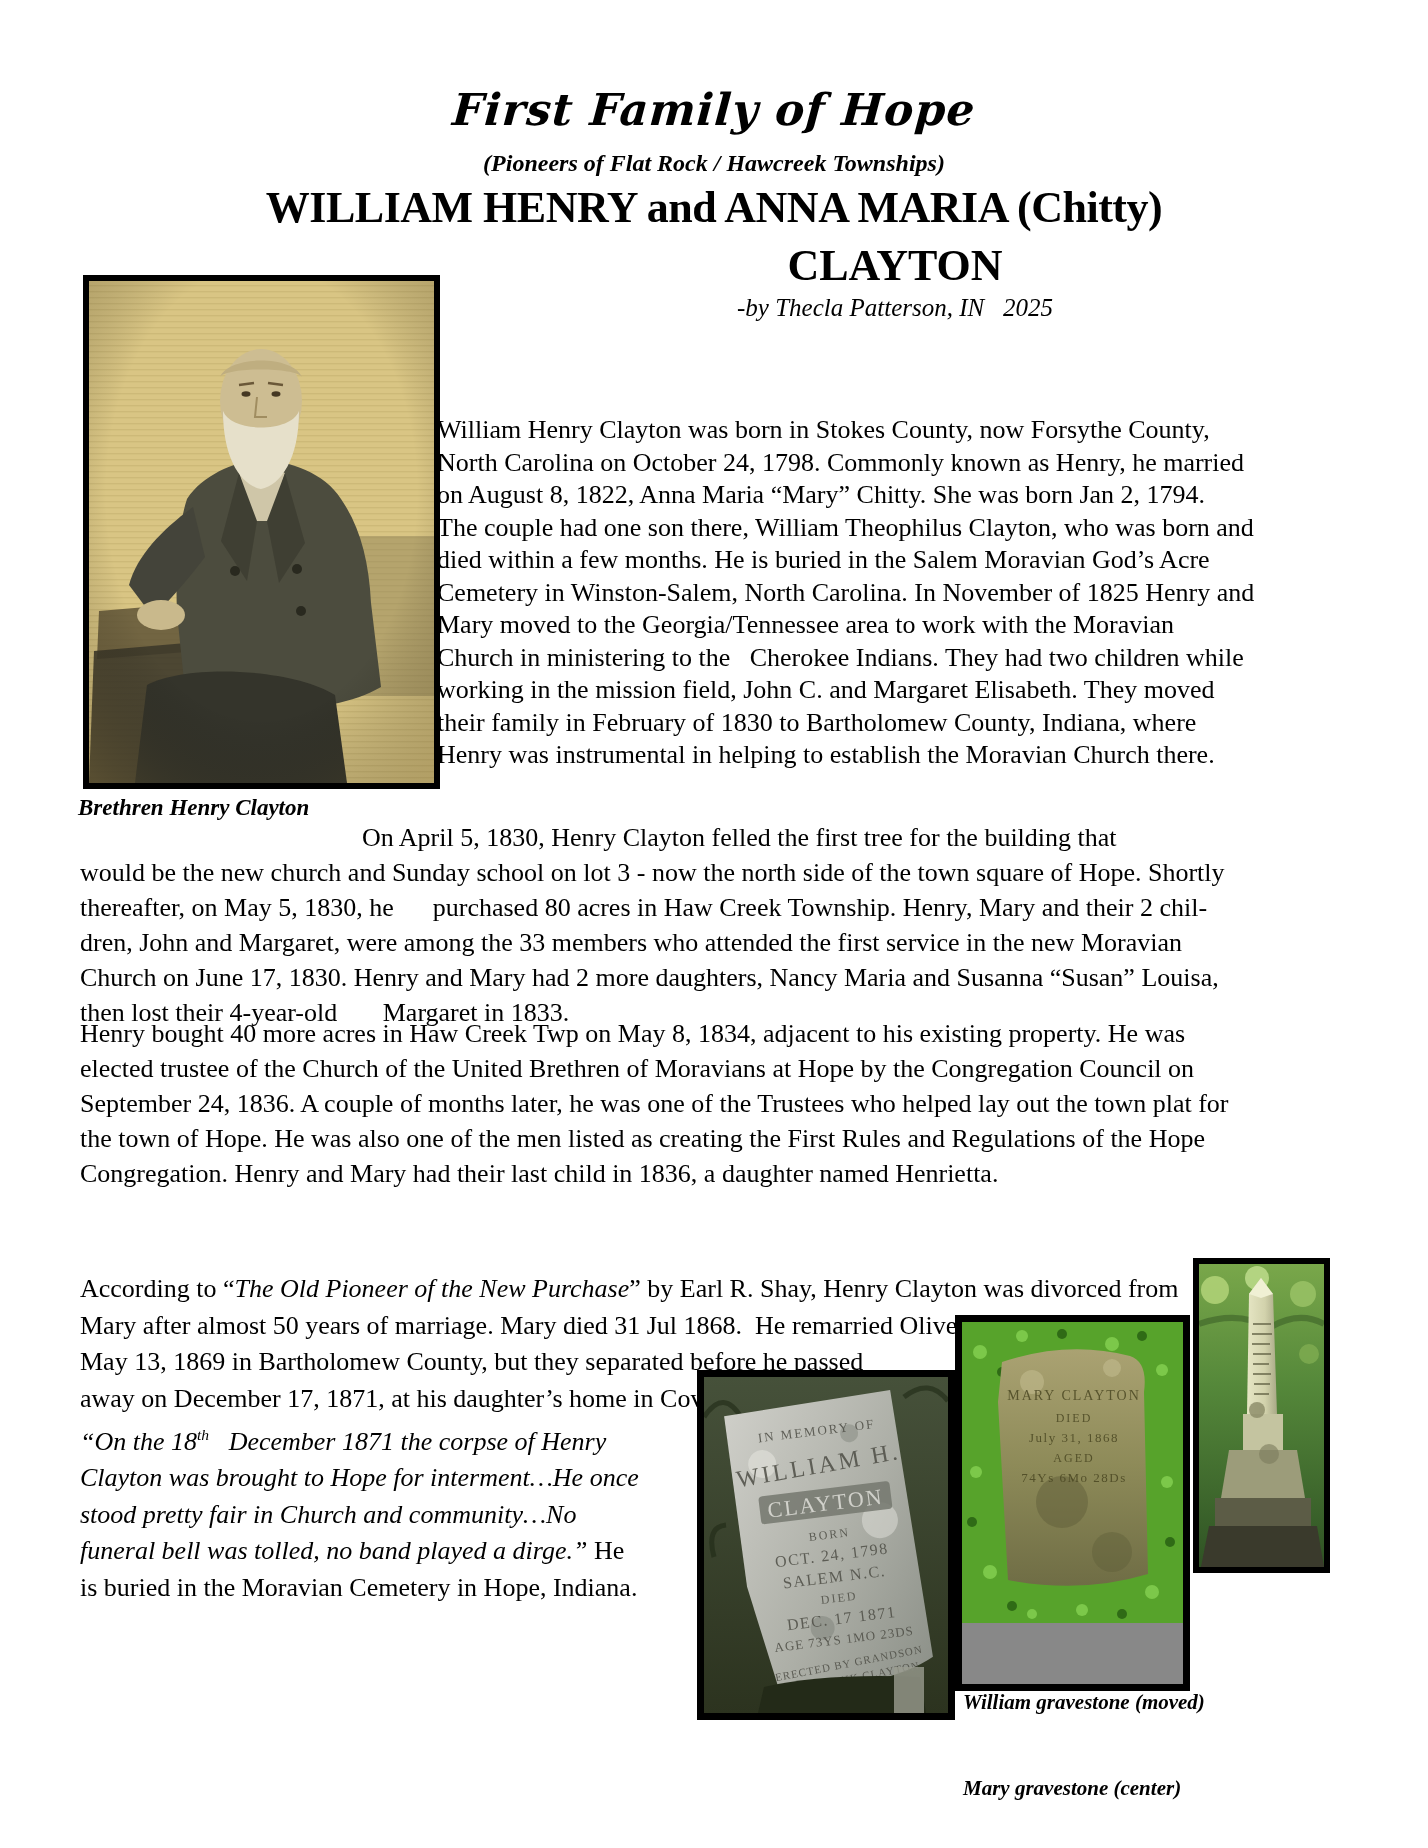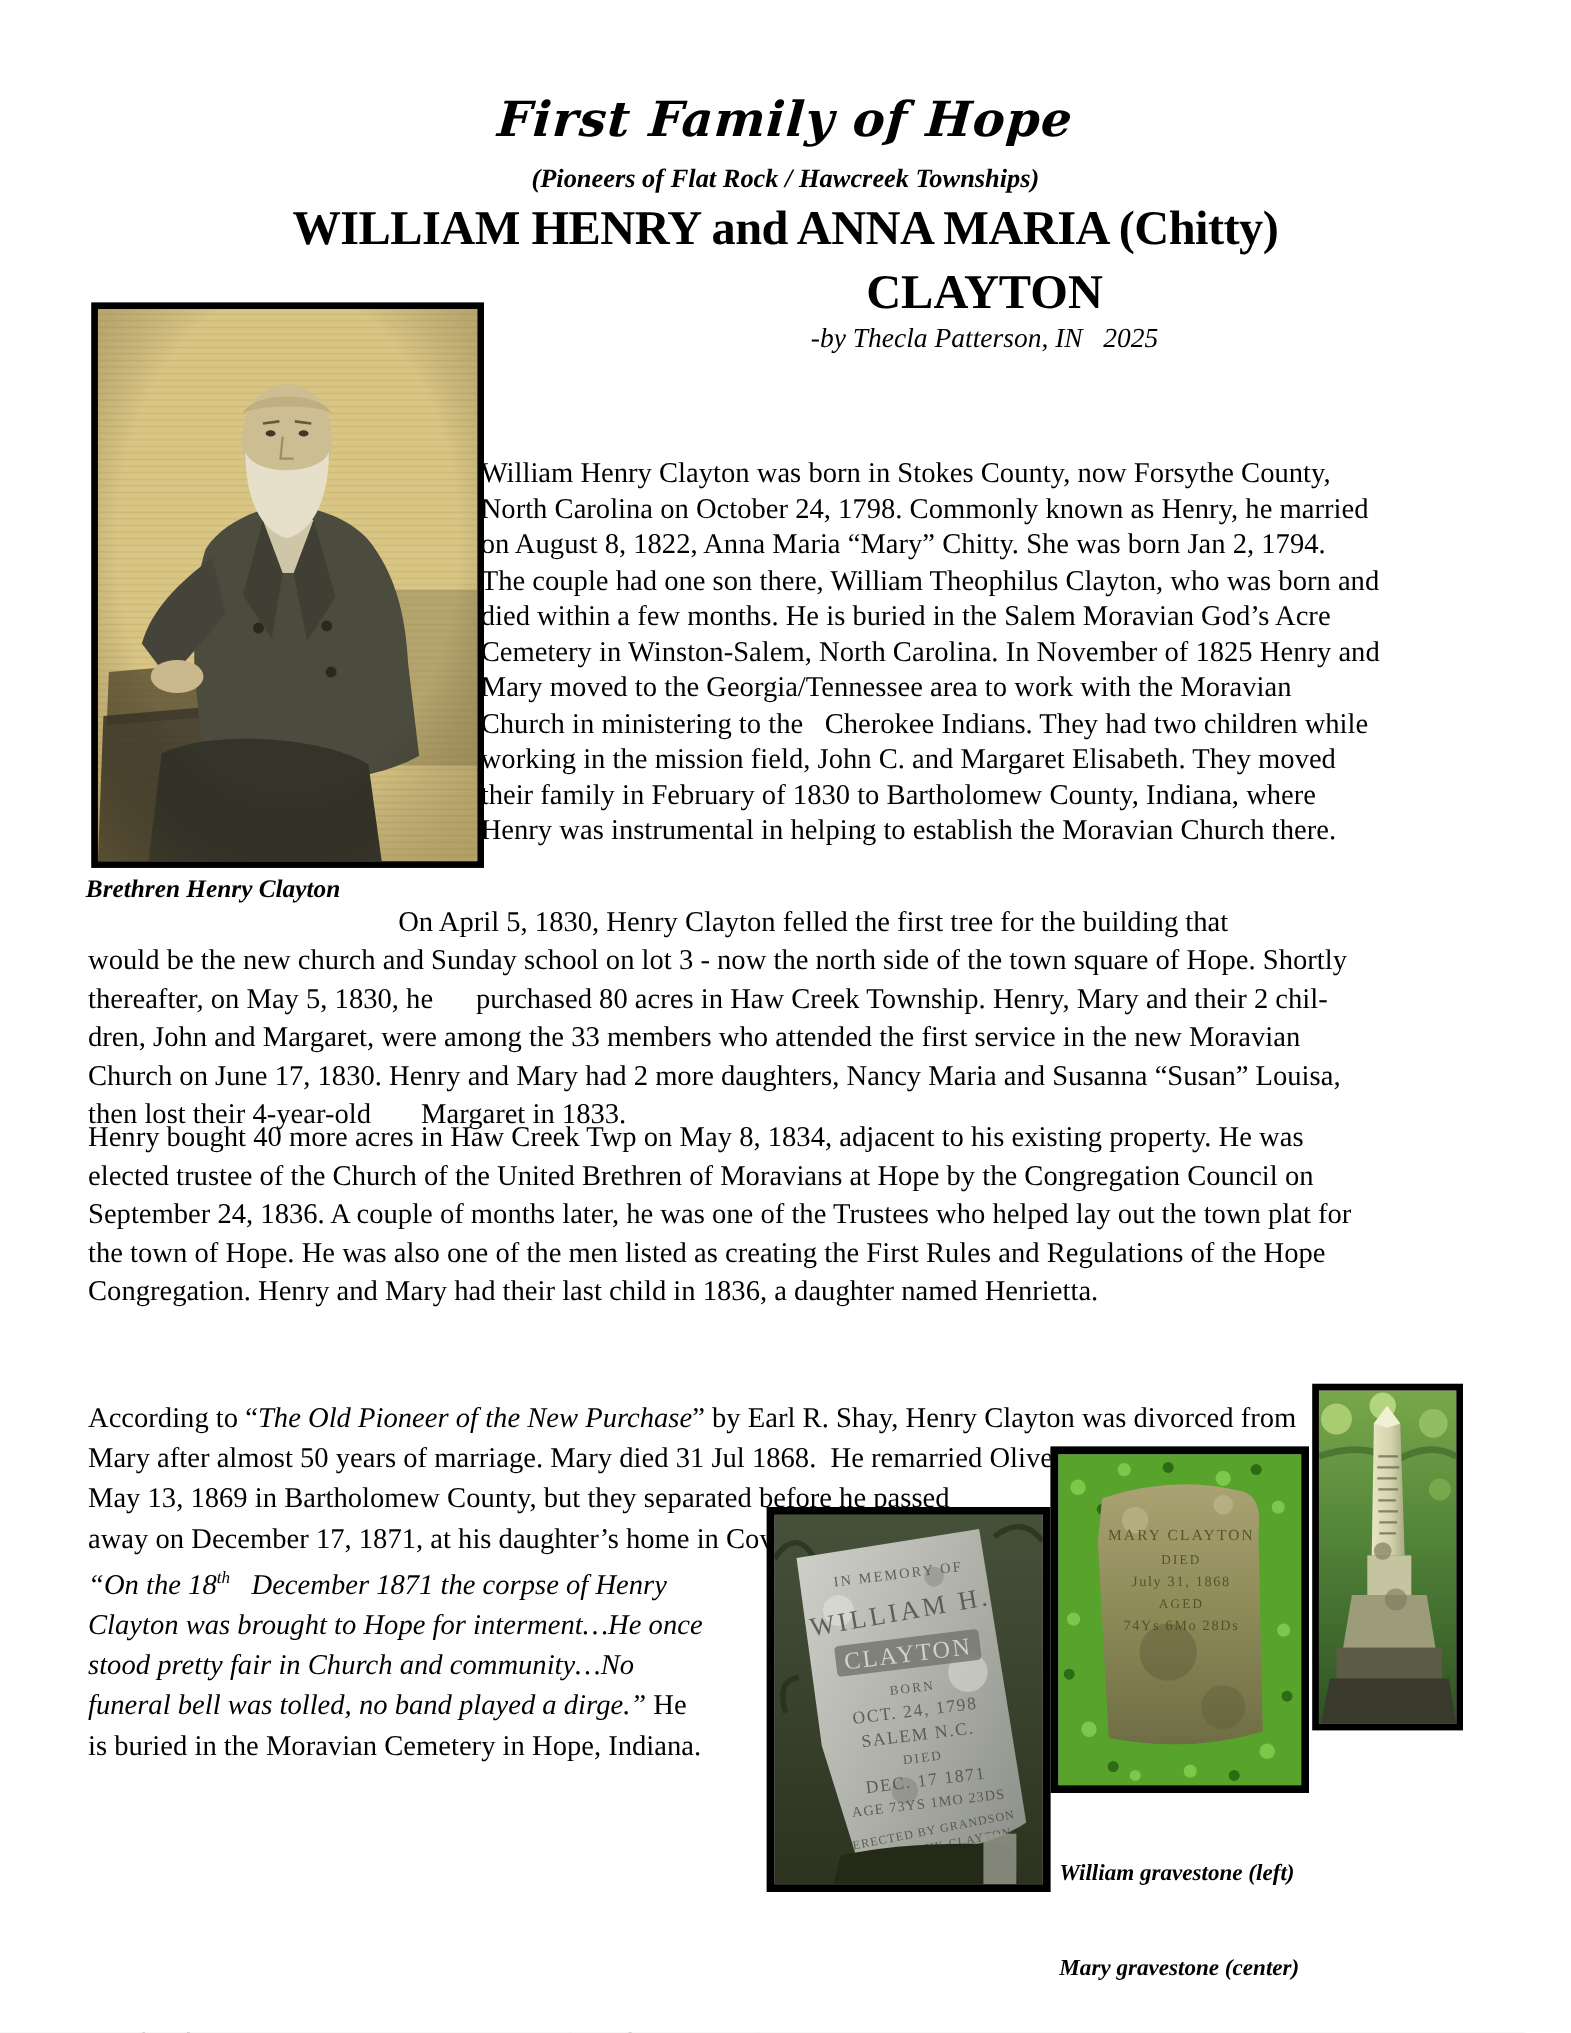--- a/index.html
+++ b/index.html
@@ -60,21 +60,21 @@
     font-size:26px;
     line-height:35px;
   }
   .p1{left:437px;top:414px;line-height:32.5px;}
   .p2{left:80px;top:820px;text-indent:282px;}
   .p3{left:80px;top:1016px;}
   .p4{left:80px;top:1246px;line-height:36.5px;margin-top:25px;}
   sup.ord{font-size:60%;vertical-align:super;font-style:italic;}
 
   .w-photo{left:697px;top:1370px;width:258px;height:350px;border-width:7px;}
-  .m-photo{left:955px;top:1315px;width:235px;height:315px;border-width:7px;}
+  .m-photo{left:955px;top:1315px;width:235px;height:376px;border-width:7px;}
   .o-photo{left:1193px;top:1258px;width:137px;height:315px;border-width:6px;}
 
   .stone-captions{
     left:963px;top:1638px;
     font-weight:bold;font-style:italic;font-size:21px;
     line-height:43px;white-space:pre-line;
   }
   .footer-note{
     left:72px;top:1796px;
     font-style:italic;font-size:17.5px;
@@ -289,20 +289,20 @@
         <g stroke="#6e6e50" stroke-width="2" opacity="0.8">
           <path d="M54 60 L72 60 M53 70 L73 70 M53 80 L71 80 M54 90 L72 90 M54 100 L70 100 M54 110 L72 110 M55 120 L71 120 M55 130 L70 130"></path>
         </g>
         <circle cx="58" cy="146" r="8" fill="#8a8a66" opacity="0.8"></circle>
         <circle cx="70" cy="190" r="10" fill="#7c7c5c" opacity="0.6"></circle>
       </g>
     </svg>
   </div>
 
   <div class="abs stone-captions">
-    <div>William gravestone (left)</div>
+    <div>William gravestone (moved)</div>
     <div>Mary gravestone (center)</div>
     
   </div>
 
   <div class="abs footer-note">Original Land Tract:  5 May 1830  W  NW   Sec21-Twp10-R7  (patent date 17 Apr 1833)</div>
 
 </div>
 
 </body></html>

